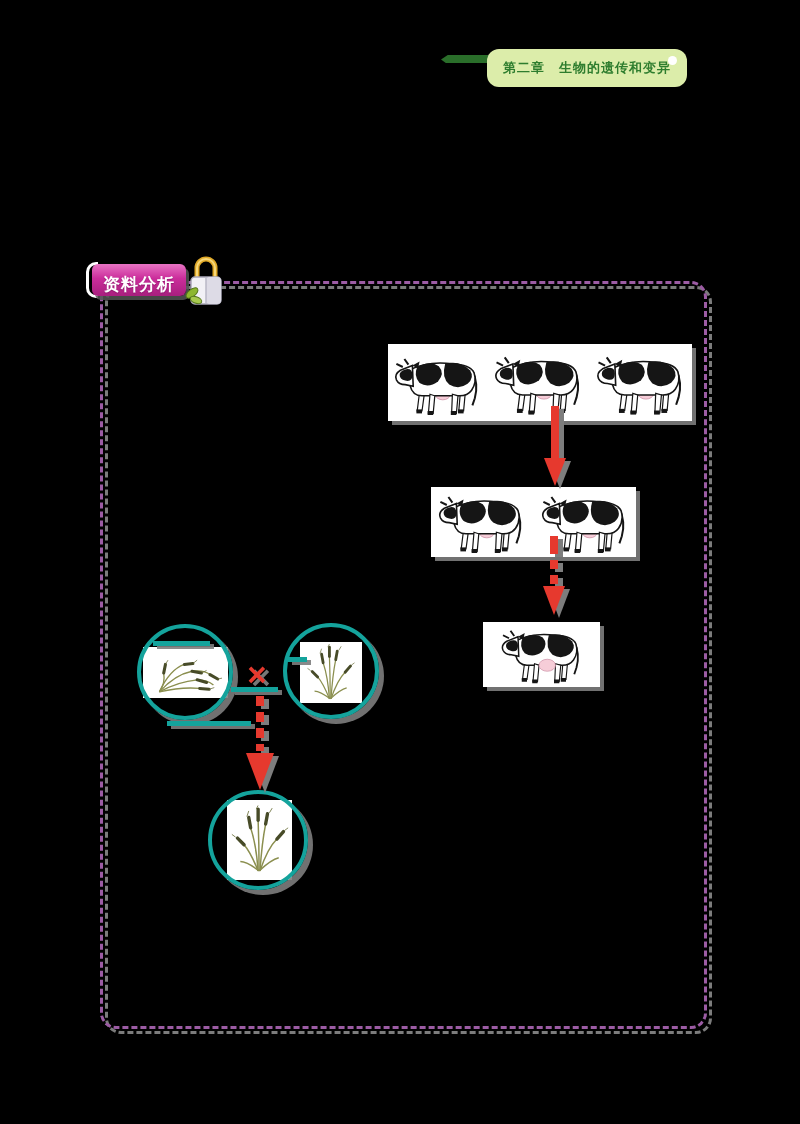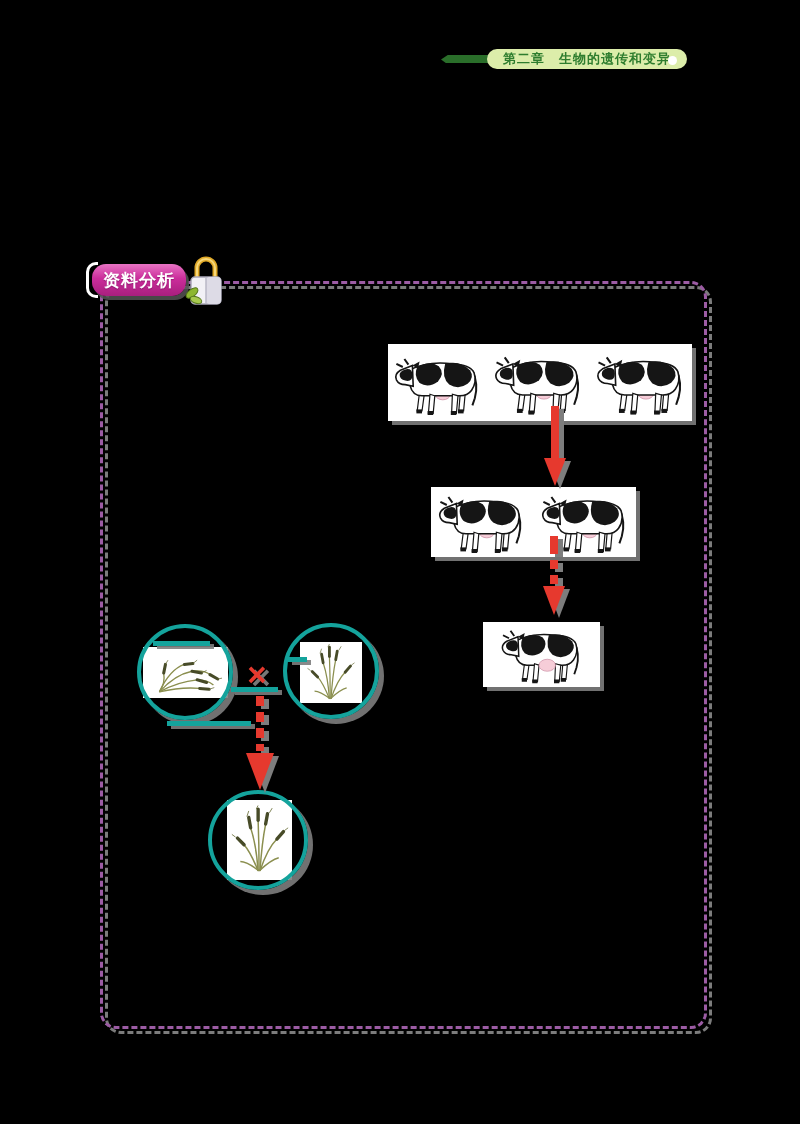--- a/index.html
+++ b/index.html
@@ -3,39 +3,39 @@
 <meta charset="utf-8">
 <style>
   * { margin:0; padding:0; box-sizing:border-box; }
   body { background:#000; font-family:"Liberation Sans", sans-serif; }
   .canvas { position:relative; width:800px; height:1124px; background:#000; overflow:hidden; }
   .abs { position:absolute; }
 
   
   .hdr-line { left:441px; top:55px; width:48px; height:8px; background:#2a6e2a;
     clip-path:polygon(0 55%, 14% 0, 100% 0, 100% 100%, 10% 100%); z-index:5; }
-  .hdr-pill { left:487px; top:49px; width:200px; height:20px; border-radius:12px;
+  .hdr-pill { left:487px; top:49px; width:200px; height:38px; border-radius:12px;
     background:#dcedaa; display:flex; align-items:center; justify-content:center; z-index:5; }
   .hdr-pill span { font-size:13px; font-weight:bold; color:#2e7d2e; letter-spacing:1px; }
   .hdr-dot { right:10px; top:7px; width:9px; height:9px; border-radius:50%; background:#fff; }
 
   
   .panel-shadow { left:105px; top:286px; width:607px; height:748px;
     border:3px dashed #7c7c7c; border-radius:16px; z-index:1; }
   .panel { left:100px; top:281px; width:607px; height:748px;
     border:3px dashed #9c5ca4; border-radius:16px; z-index:2; }
 
   
   .badge-wrap { left:84px; top:254px; width:150px; height:52px; z-index:6; }
   .badge-bracket { left:2px; top:8px; width:12px; height:36px; border:3px solid #fff;
     border-right:none; border-radius:10px 0 0 10px; }
-  .badge-box { left:8px; top:10px; width:94px; height:32px; border-radius:14px;
+  .badge-box { left:8px; top:10px; width:94px; height:32px; border-radius:6px;
     background:linear-gradient(180deg,#e874c4 0%,#cb2d9b 45%,#a81f7e 100%);
     box-shadow:3px 4px 0 rgba(85,85,85,.85);
-    display:flex; align-items:center; justify-content:center; }
+    display:flex; align-items:flex-end; justify-content:center; }
   .badge-box span { color:#fff; font-weight:bold; font-size:17px; letter-spacing:1px;
     text-shadow:0 1px 1px rgba(130,20,100,.8); }
   .badge-lock { left:98px; top:-2px; }
 
   
   .white-box { background:#fff; box-shadow:4px 4px 0 rgba(125,125,125,.9); z-index:3;
     display:flex; align-items:flex-end; justify-content:space-around; }
   .box1 { left:388px; top:344px; width:304px; height:77px; }
   .box2 { left:431px; top:487px; width:205px; height:70px; }
   .box3 { left:483px; top:622px; width:117px; height:65px; }

